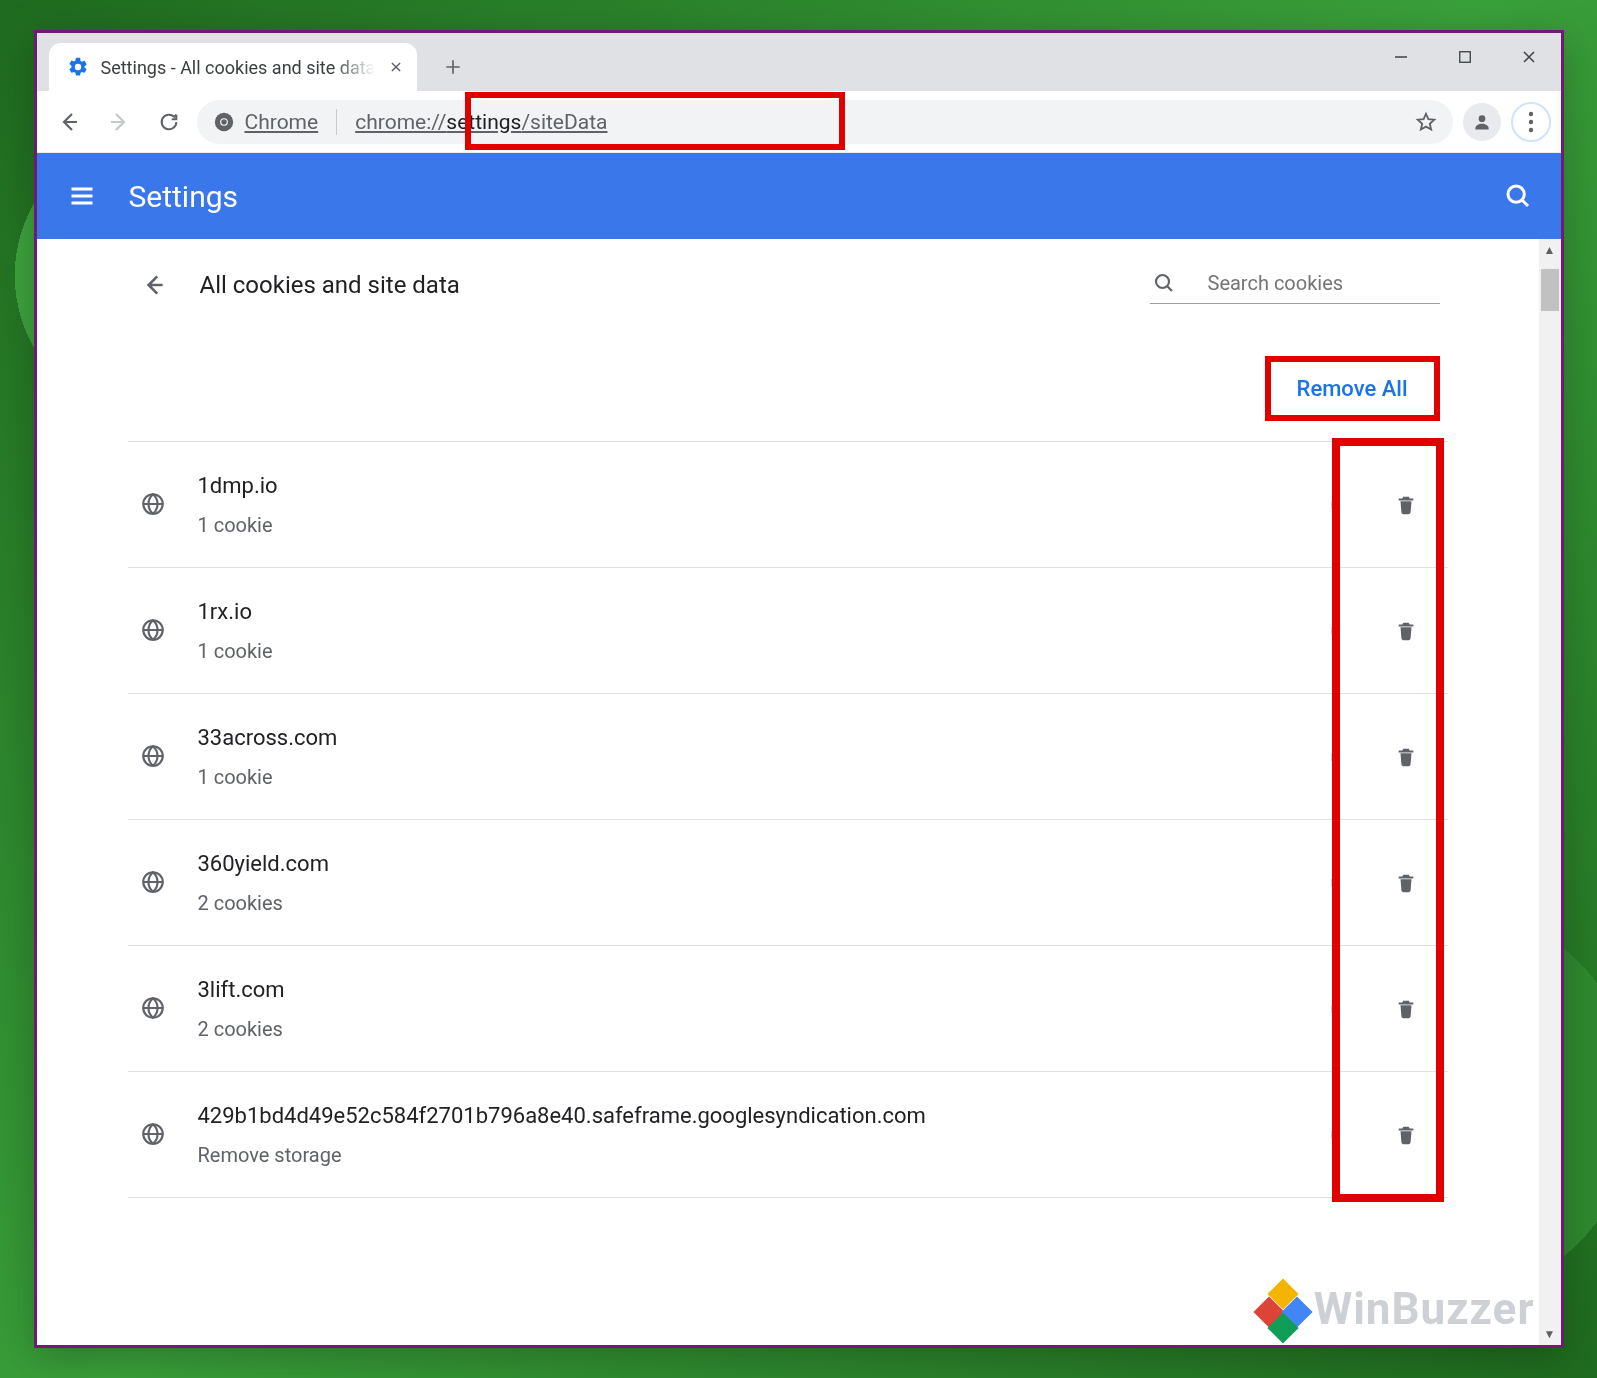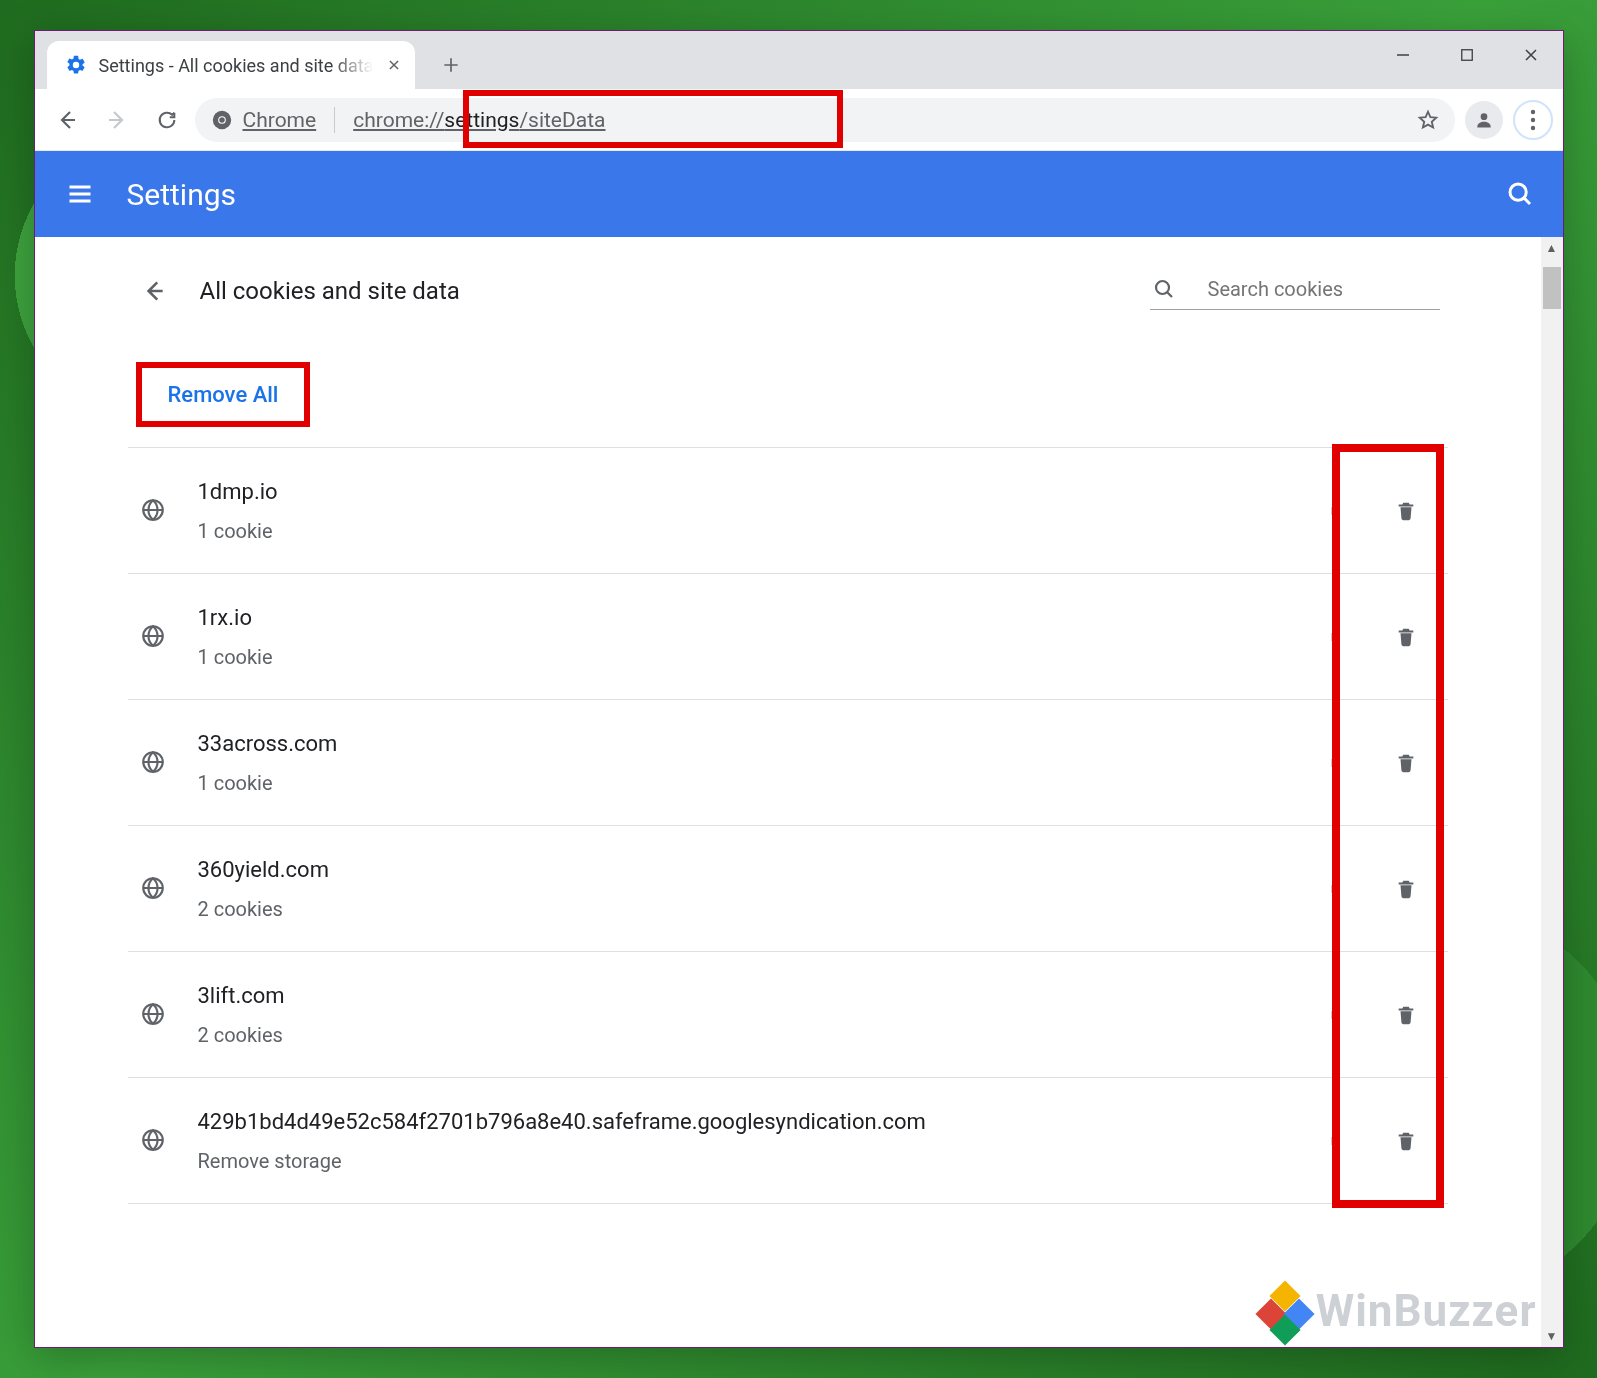--- a/index.html
+++ b/index.html
@@ -18,21 +18,21 @@
     align-items: center;
     justify-content: center;
     width: 1597px;
     height: 1378px;
     overflow: hidden;
   }
   .chrome-window {
     width: 1530px;
     height: 1318px;
     background: #fff;
-    border: 1px solid #701a75;
+    border: 3px solid #701a75;
     display: flex;
     flex-direction: column;
     box-shadow: 0 10px 40px rgba(0,0,0,.25);
     position: relative;
   }
   
   .tab-strip {
     height: 58px;
     background: #dfe1e5;
     display: flex;
@@ -145,38 +145,38 @@
   .scrollbar{
     width:22px;background:#f1f1f1;position:relative;
   }
   .scrollbar .arrow{position:absolute;left:0;width:22px;height:22px;display:flex;align-items:center;justify-content:center;color:#606060;font-size:12px;}
   .scrollbar .arrow.up{top:0;}
   .scrollbar .arrow.down{bottom:0;}
   .scrollbar .thumb{position:absolute;left:2px;width:18px;height:42px;background:#c1c1c1;top:30px;}
   .settings-page{
     margin:0 auto;
     width:1320px;
-    padding-top:16px;
+    padding-top:8px;
   }
   .page-header{
     display:flex;align-items:center;padding:18px 8px 18px 8px;gap:28px;
   }
   .back-btn{width:36px;height:36px;display:flex;align-items:center;justify-content:center;color:#5f6368;cursor:pointer;}
   .page-title{font-size:24px;color:#202124;}
   .search-cookies{
     margin-left:auto;display:flex;align-items:center;gap:32px;
     border-bottom:1px solid #9aa0a6;padding:6px 2px 8px 2px;width:290px;
   }
   .search-cookies input{
     border:none;outline:none;background:transparent;font-size:20px;color:#5f6368;width:100%;
     font-family:inherit;
   }
   .search-cookies .sicon{color:#5f6368;}
   .remove-all-row{
-    display:flex;justify-content:flex-start;padding:34px 8px 20px 8px;
+    display:flex;justify-content:flex-end;padding:34px 8px 20px 8px;
   }
   .remove-all{
     border:6px solid #e10000;
     padding:14px 26px;
     color:#1a73e8;font-size:22px;font-weight:500;
     cursor:pointer;background:#fff;
   }
   .site-list{border-top:1px solid #e0e0e0;position:relative;}
   .trash-highlight{
     position:absolute;

